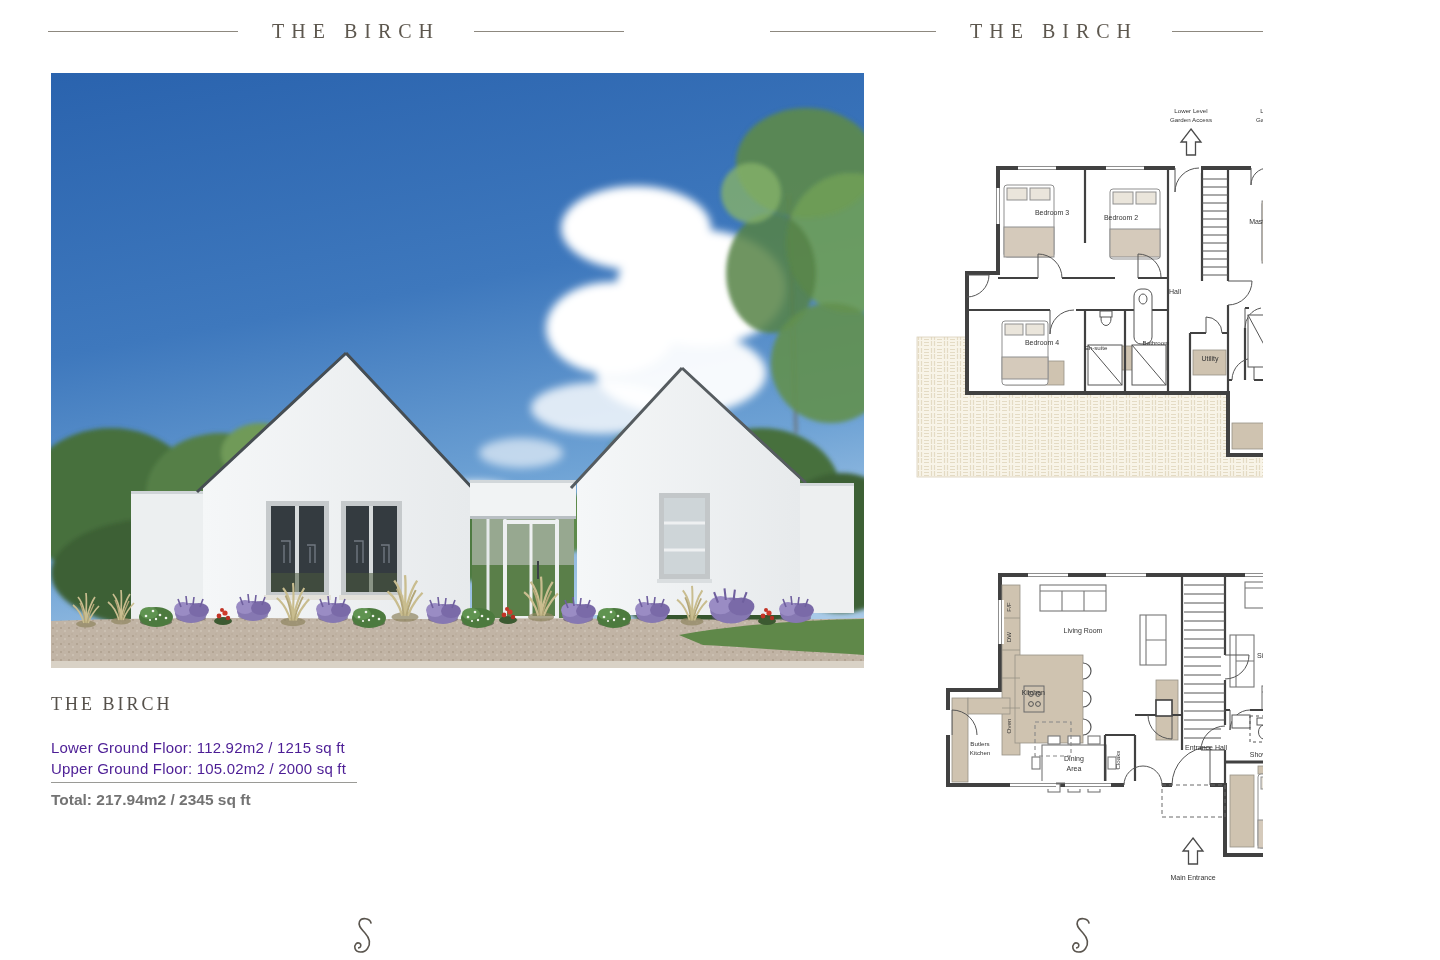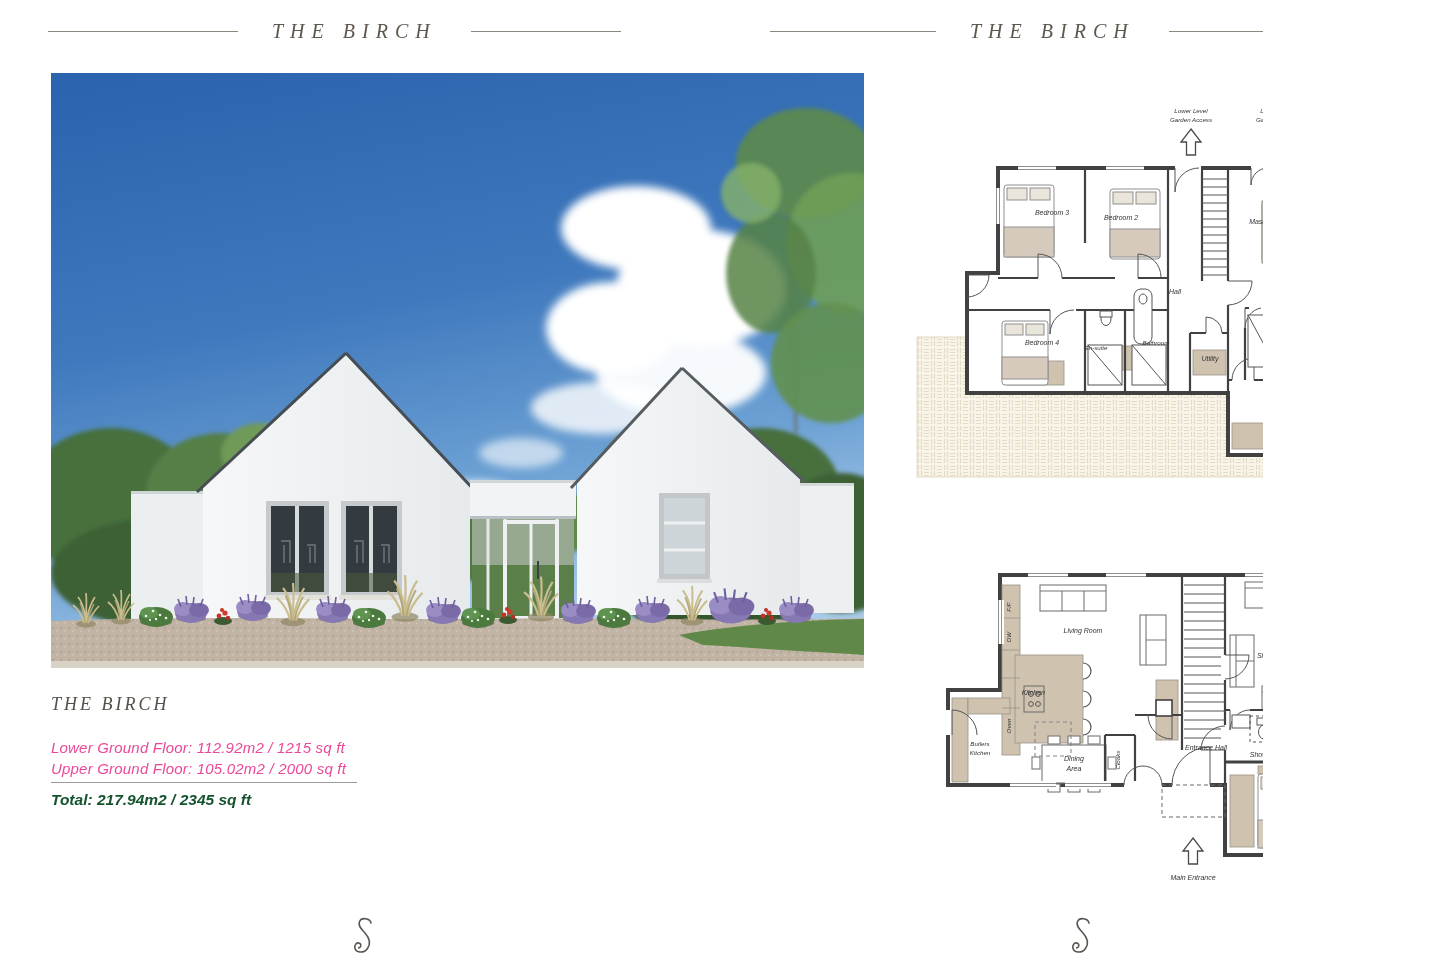--- a/index.html
+++ b/index.html
@@ -1,26 +1,26 @@
 <!DOCTYPE html>
 <html><head>
 <meta charset="utf-8">
 <style>
   html,body{margin:0;padding:0;background:#ffffff;}
   .page{position:relative;width:1263px;height:960px;background:#ffffff;overflow:hidden;
-        font-family:"Liberation Sans",sans-serif;font-style:italic;}
+        font-family:"Liberation Sans",sans-serif;}
   .hdr{position:absolute;top:18px;height:26px;display:flex;align-items:center;}
   .hdr .rule{height:1px;background:#8d887f;}
   .hdr .ttl{font-family:"Liberation Serif",serif;font-size:20px;letter-spacing:7px;
             color:#5d574e;white-space:nowrap;margin:0 34px;}
   .prop-name{position:absolute;left:51px;top:694px;font-family:"Liberation Serif",serif;
              font-size:18px;letter-spacing:3px;color:#55504a;}
-  .floor-line{position:absolute;left:51px;font-size:15px;color:#ec4899;letter-spacing:.2px;}
+  .floor-line{position:absolute;left:51px;font-size:15px;color:#4c1d95;letter-spacing:.2px;}
   .divider{position:absolute;left:51px;top:782px;width:306px;height:1px;background:#9a9a96;}
-  .total-line{position:absolute;left:51px;top:791px;font-size:15.5px;font-weight:bold;color:#14532d;}
+  .total-line{position:absolute;left:51px;top:791px;font-size:15.5px;font-weight:bold;color:#737373;}
   svg text{font-family:"Liberation Sans",sans-serif;}
   .plan-label{font-size:7px;fill:#333;}
   .plan-label-sm{font-size:6.2px;fill:#333;}
 </style>
 </head>
 <body>
 
 <div class="page">
 
   <div class="hdr" style="left:48px;width:600px;">

